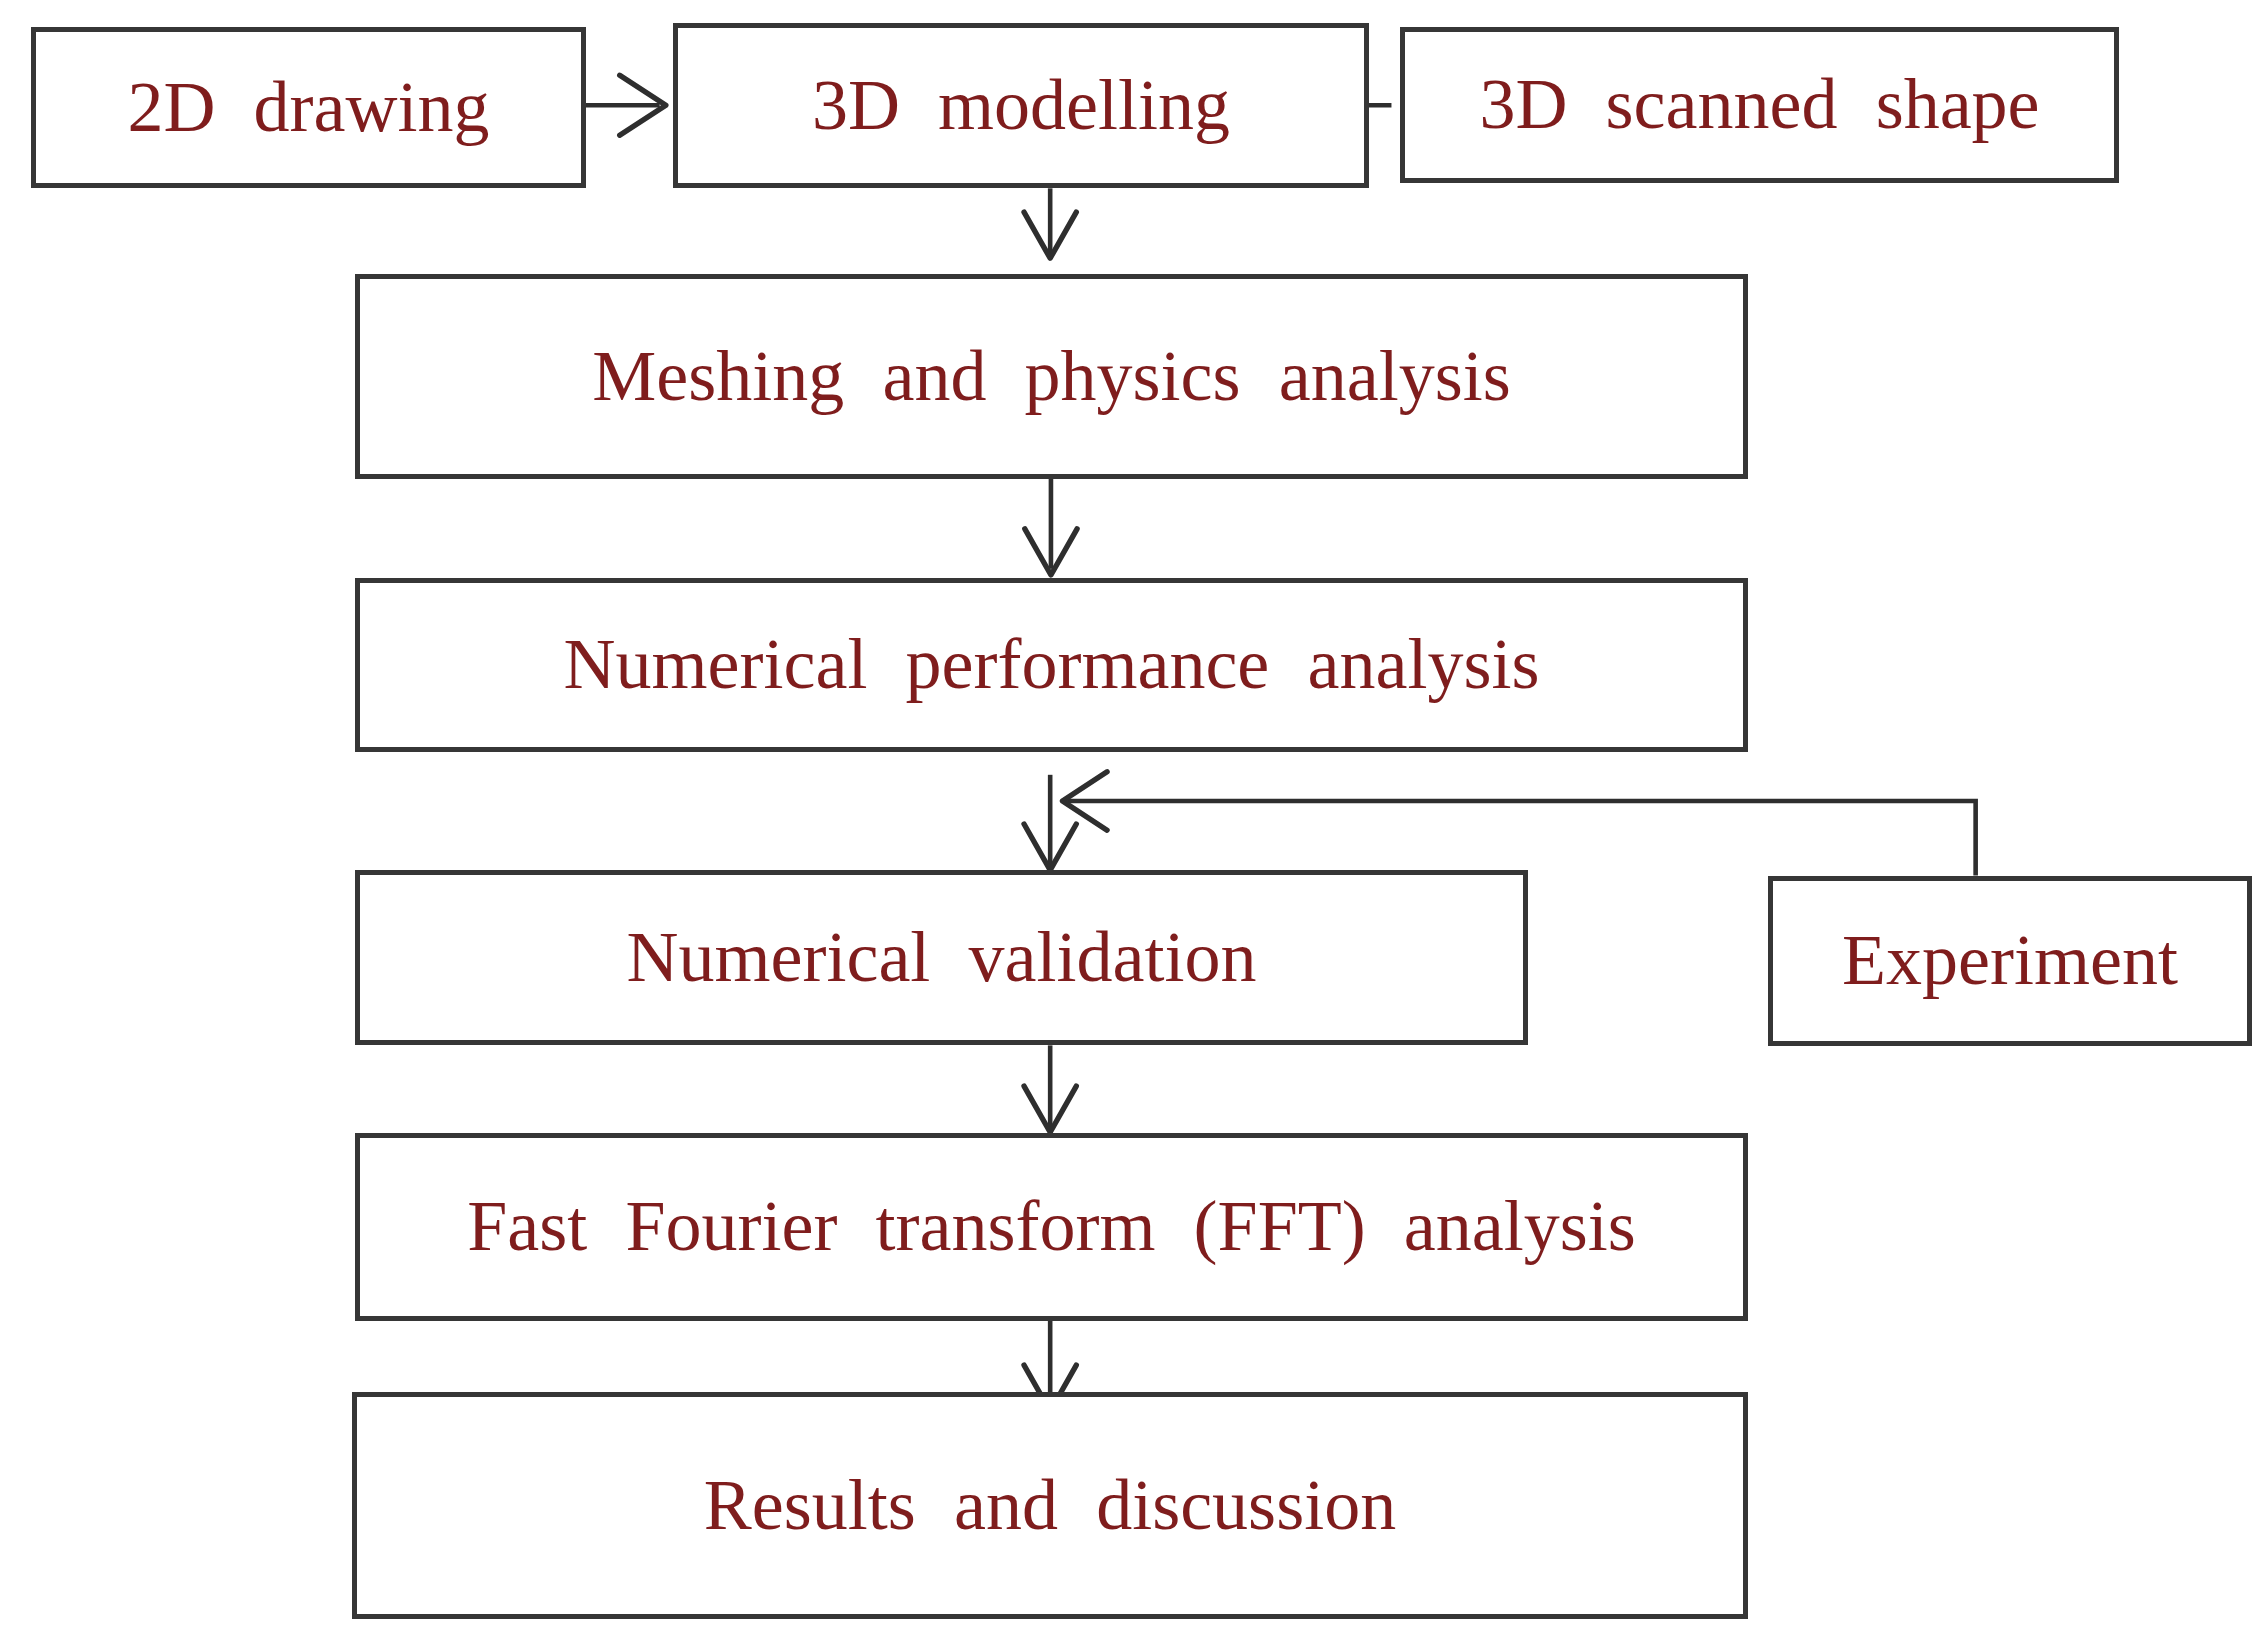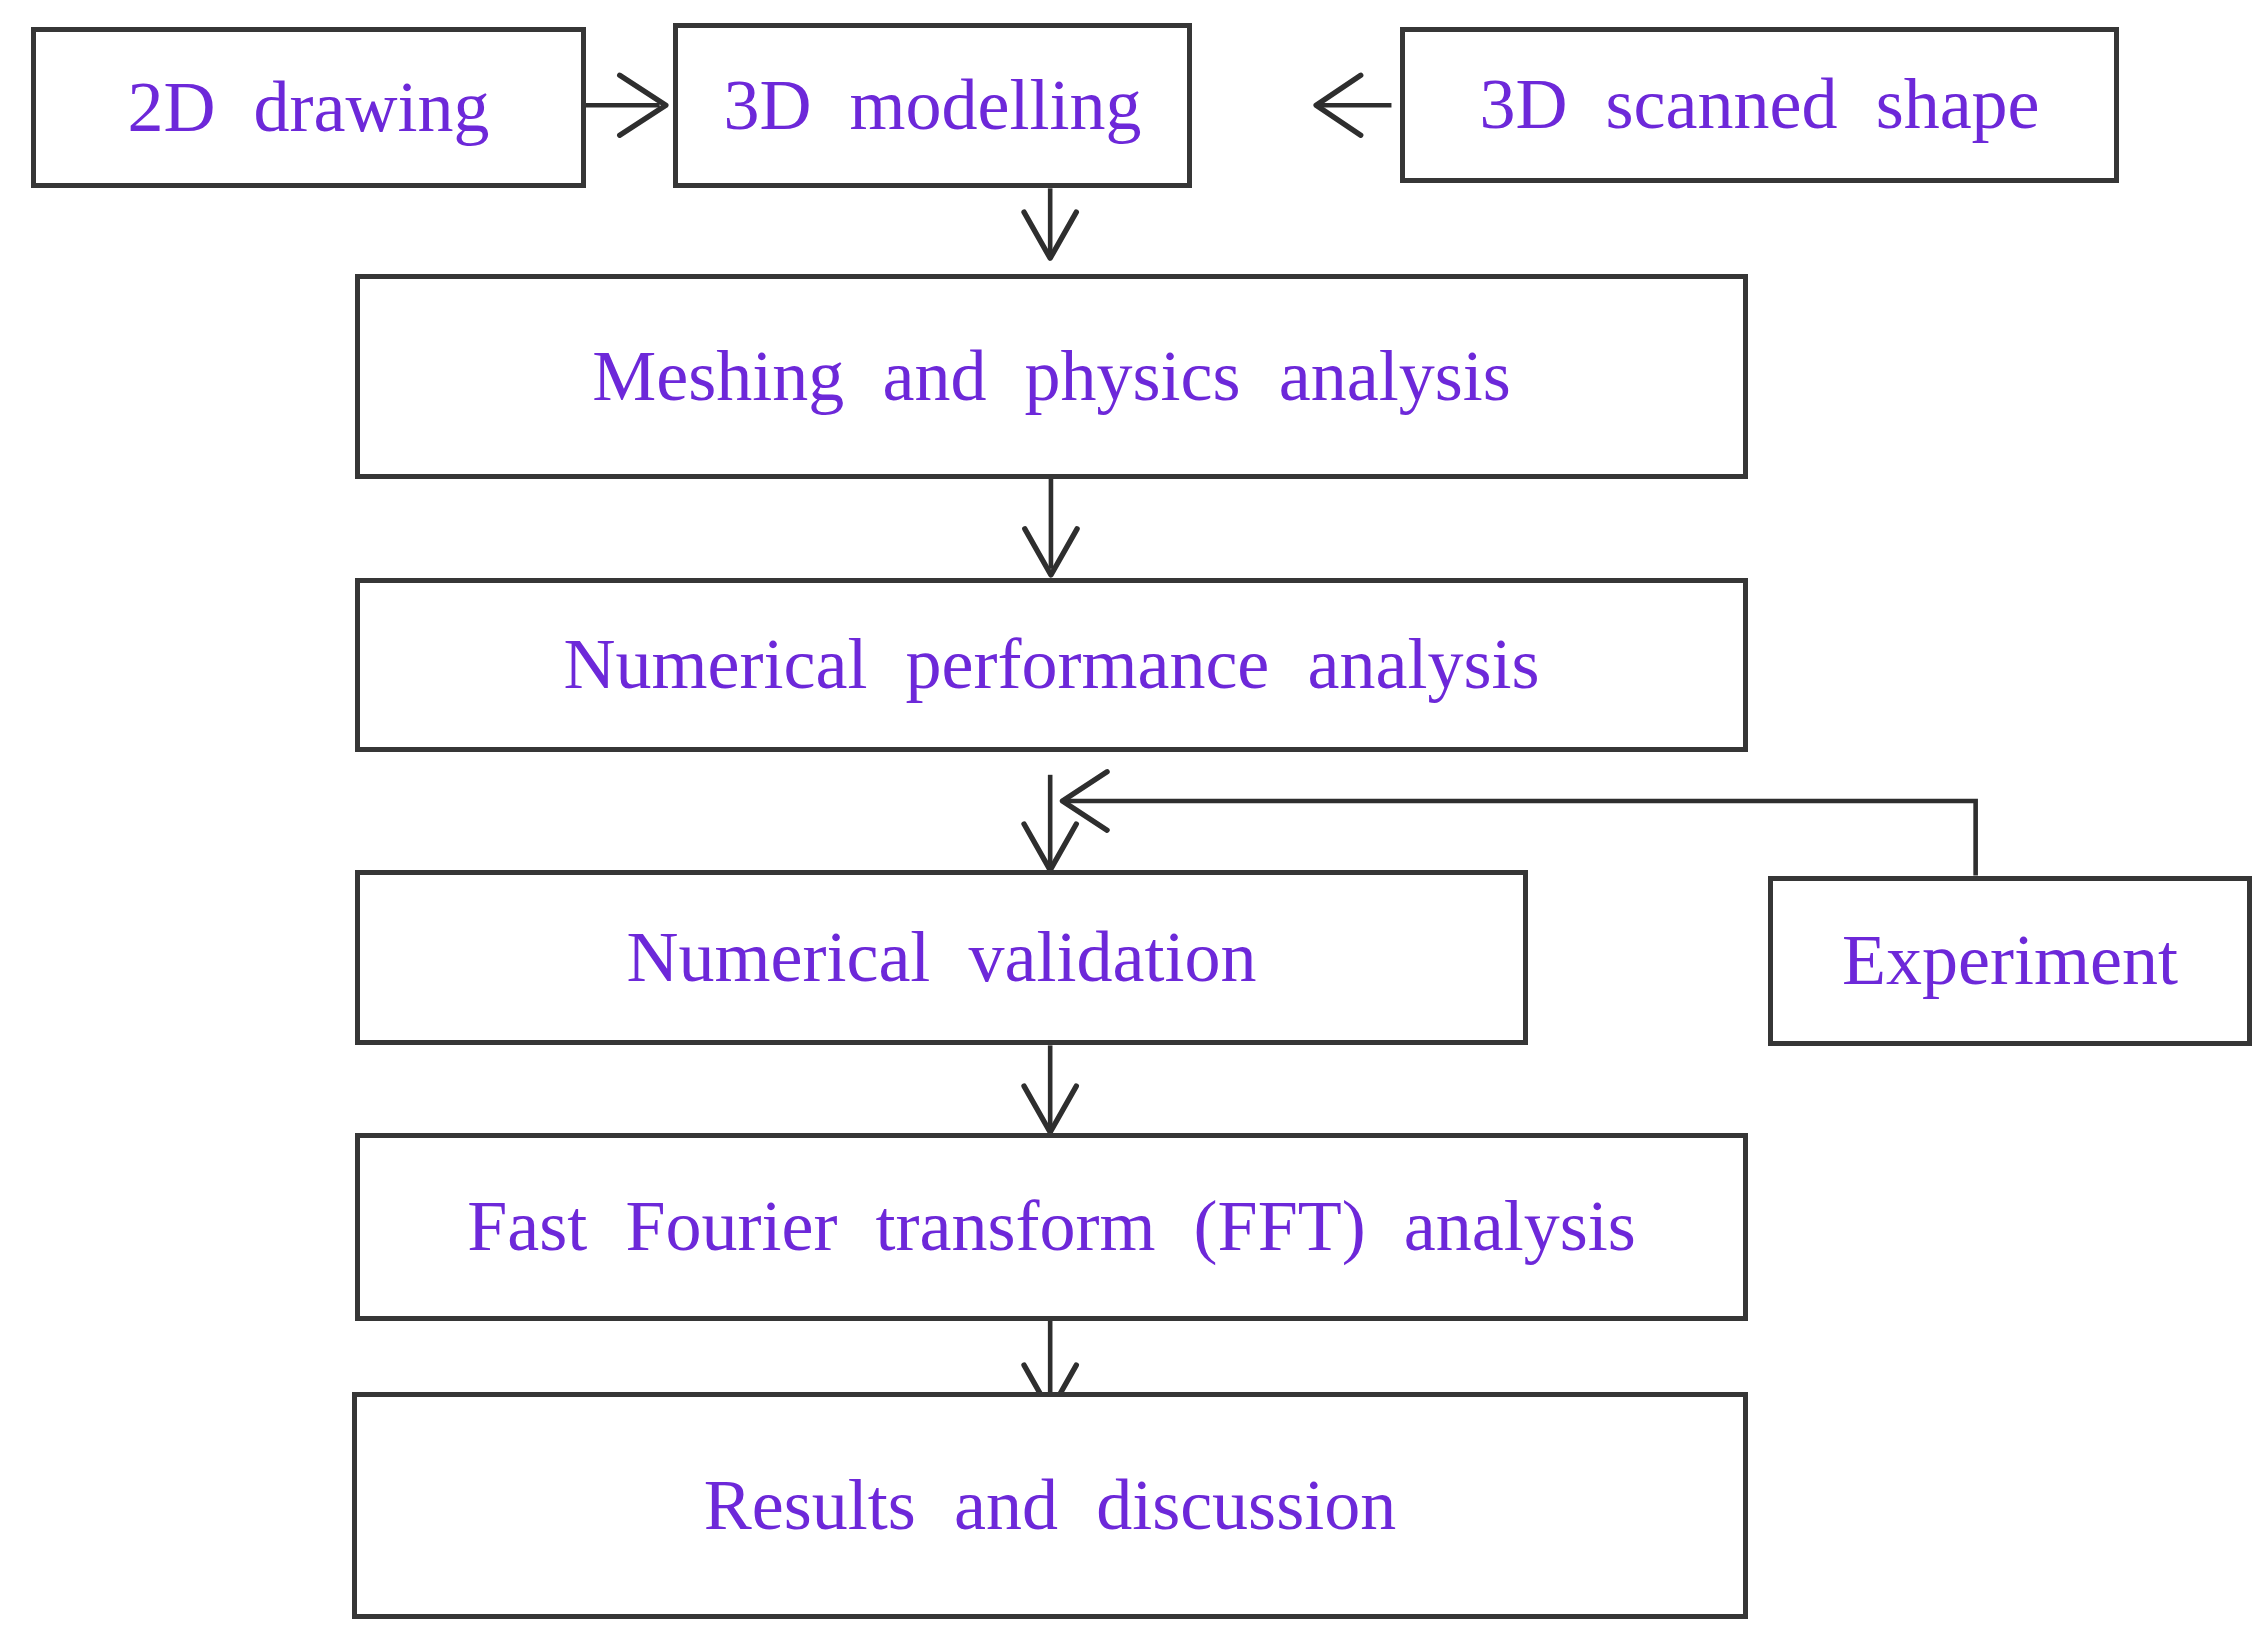--- a/index.html
+++ b/index.html
@@ -28,27 +28,27 @@
     background: #ffffff;
     border: 5.4px solid #363636;
     display: flex;
     align-items: center;
     justify-content: center;
     text-align: center;
   }
   .node .label {
     font-size: 72px;
     line-height: 1.1;
-    color: #6d28d9;
+    color: #7f1d1d;
     word-spacing: 0.28em;
     white-space: nowrap;
   }
   
   .n-2d-drawing        { left: 31px;   top: 27px;   width: 555px;  height: 161px; }
-  .n-3d-modelling      { left: 673px;  top: 23px;   width: 519px;  height: 165px; justify-content: center; }
+  .n-3d-modelling      { left: 673px;  top: 23px;   width: 696px;  height: 165px; justify-content: center; }
   .n-3d-scanned-shape  { left: 1392px; top: 27px;   width: 719px;  height: 156px; margin-left: 8px; }
   .n-meshing           { left: 355px;  top: 260px;  width: 1393px; height: 205px; margin-top: 14px; }
   .n-performance       { left: 355px;  top: 578px;  width: 1393px; height: 174px; }
   .n-validation        { left: 355px;  top: 870px; width: 1173px; height: 175px; }
   .n-experiment        { left: 1768px; top: 876px; width: 484px;  height: 170px; }
   .n-fft               { left: 355px;  top: 1133px; width: 1393px; height: 188px; }
   .n-results           { left: 352px;  top: 1392px; width: 1396px; height: 227px; }
 
   .edge-stroke {
     stroke: #2e2e2e;

